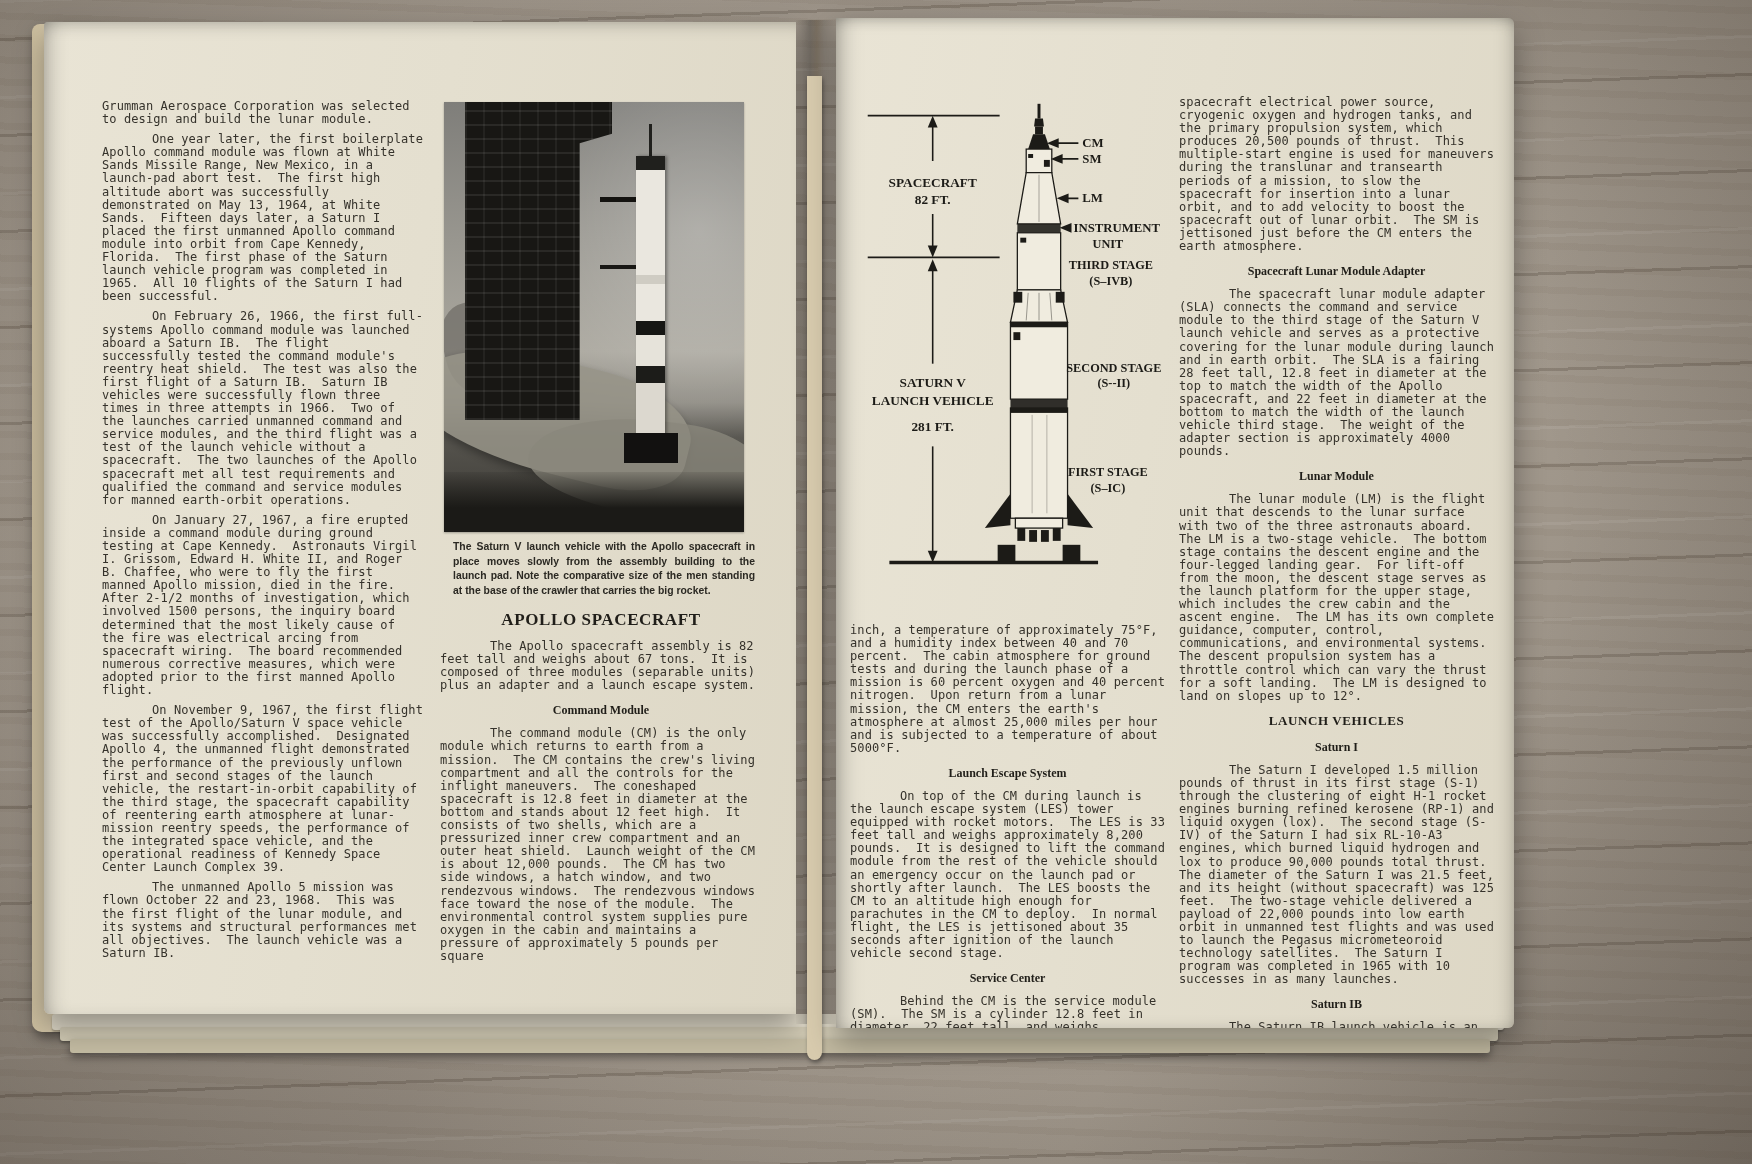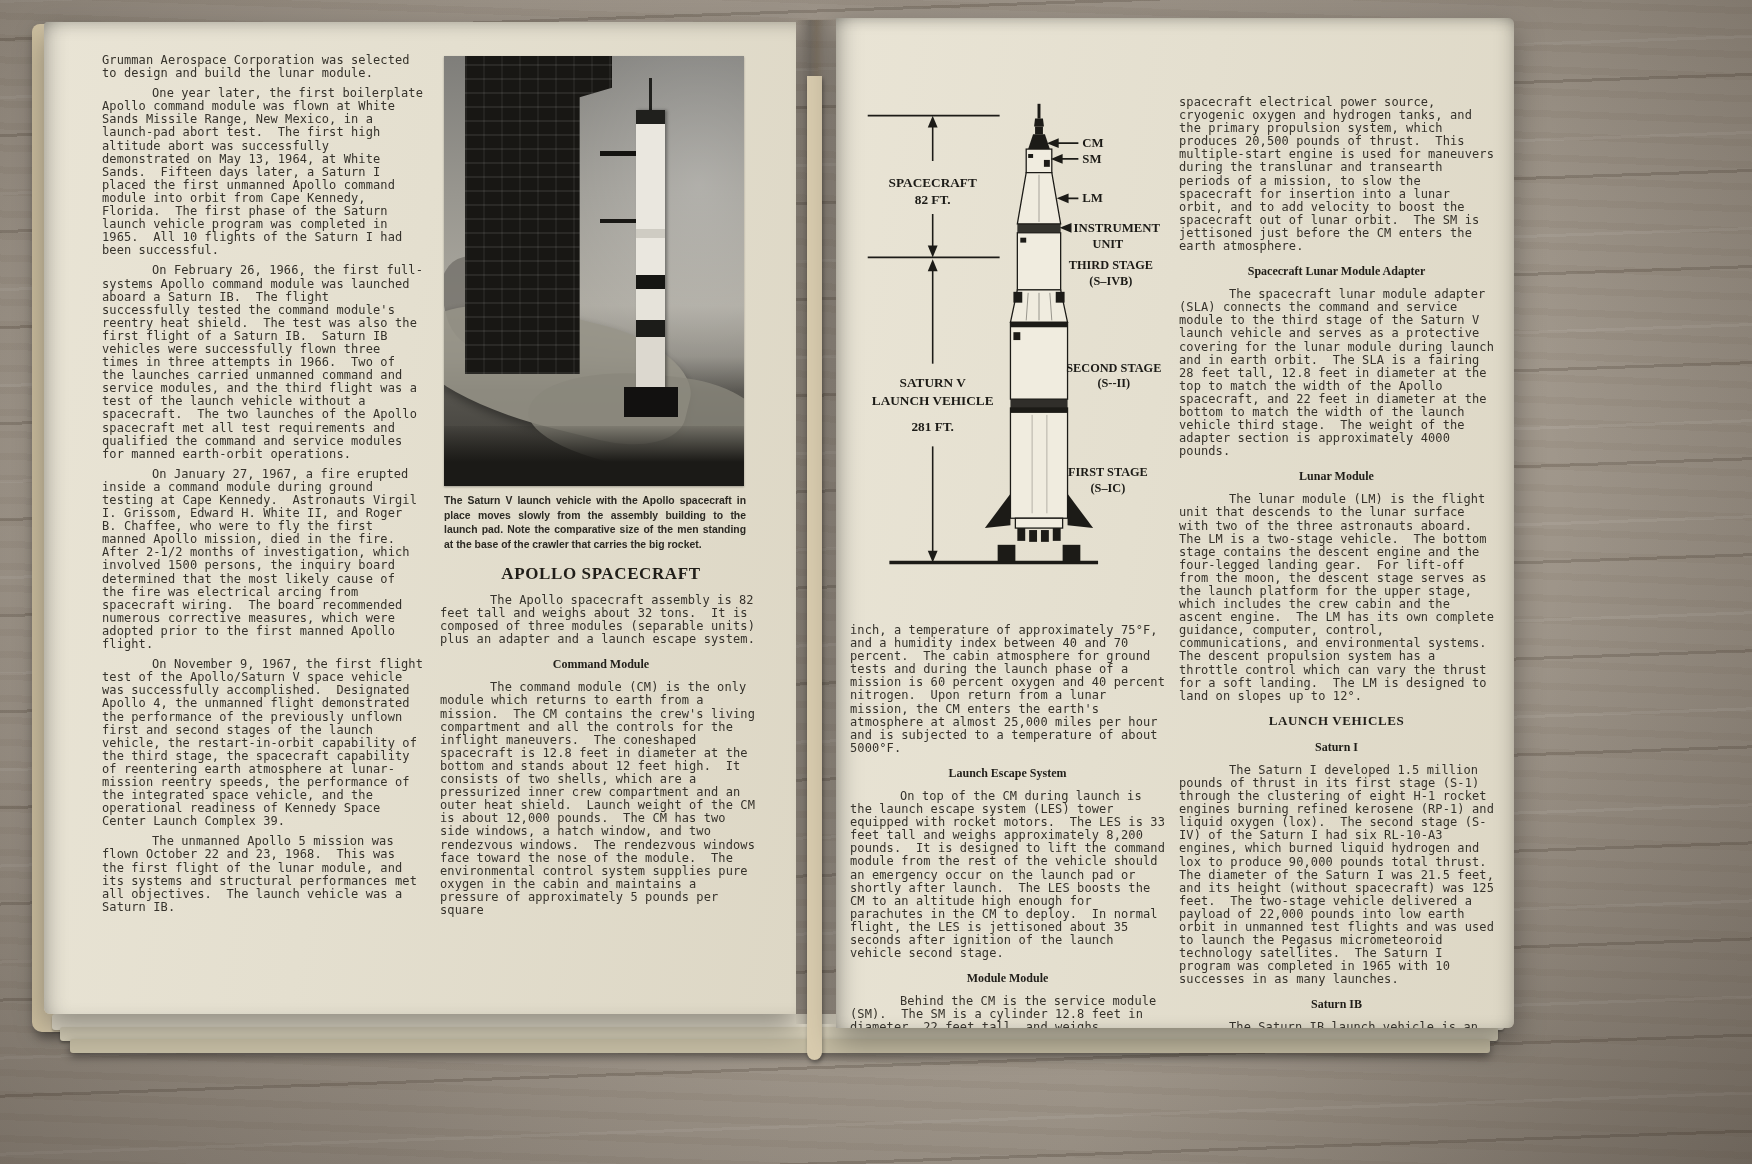--- a/index.html
+++ b/index.html
@@ -28,21 +28,21 @@
     box-shadow:0 14px 30px rgba(0,0,0,.35);position:relative;overflow:hidden;}
   .page.left{width:752px;height:992px;margin-top:8px;border-radius:4px 0 0 6px;
     box-shadow:inset 14px 0 24px -16px rgba(0,0,0,.45), inset 0 14px 20px -16px rgba(0,0,0,.3), 0 14px 30px rgba(0,0,0,.35);}
   .page.right{width:678px;height:1010px;margin-top:4px;border-radius:0 6px 6px 0;
     box-shadow:inset -10px 0 22px -14px rgba(0,0,0,.4), inset 16px 0 26px -18px rgba(0,0,0,.5), inset 0 12px 18px -14px rgba(0,0,0,.28), 0 14px 30px rgba(0,0,0,.35);}
   .gutter{width:40px;height:1004px;margin-top:6px;position:relative;
     background:linear-gradient(90deg,rgba(0,0,0,.02),rgba(0,0,0,.25) 35%,rgba(52,38,18,.32) 52%,rgba(0,0,0,.14) 70%,rgba(0,0,0,.02));}
   .gutter .inner-sheet{position:absolute;left:11px;top:56px;width:15px;height:984px;
     background:#d8cbae;border-radius:0 0 9px 9px;box-shadow:1px 3px 4px rgba(0,0,0,.35);}
   .page-inner{display:flex;}
-  .page.left .page-inner{padding:32px 24px 0 58px;gap:16px;}
+  .page.left .page-inner{padding:78px 24px 0 58px;gap:16px;}
   .page.right .page-inner{padding:78px 14px 0 14px;gap:14px;}
   .col{width:322px;}
   .page.right .col{width:315px;}
   .col p{font-size:12px;line-height:13.1px;color:#35322b;margin:0 0 7px 0;
     white-space:pre-wrap;letter-spacing:.1px;}
   .ind{text-indent:50px;}
   h3.caps{font-family:"Liberation Serif",serif;font-weight:bold;font-size:17px;
     letter-spacing:.6px;color:#201e19;text-align:center;margin:12px 0 10px 0;}
   h4.sub{font-family:Liberation Serif, serif;font-weight:bold;font-size:12px;
     color:#201e19;text-align:center;margin:11px 0 9px 0;}
@@ -69,21 +69,21 @@
   .ph-crawler{position:absolute;left:60%;top:77%;width:18%;height:7%;background:#121110;}
   .ph-road{position:absolute;left:-12%;top:60%;width:95%;height:26%;background:#979488;
     border-radius:50% 40% 30% 60%/60% 50% 40% 50%;transform:rotate(14deg);opacity:.85;
     box-shadow:0 4px 8px rgba(0,0,0,.4);}
   .ph-road2{position:absolute;left:28%;top:74%;width:80%;height:22%;background:#8a877c;
     border-radius:60% 40% 30% 60%/60% 55% 45% 50%;transform:rotate(7deg);opacity:.8;}
   .ph-fg{position:absolute;left:0;bottom:0;width:100%;height:14%;
     background:linear-gradient(180deg,rgba(20,19,16,.1),#1b1a17 60%);}
   .ph-water{position:absolute;left:0;top:46%;width:26%;height:22%;background:#6c6a64;
     border-radius:40% 60% 50% 50%;transform:rotate(-12deg);opacity:.7;}
-  .caption{width:302px;margin:0 0 10px 4px;font-family:"Liberation Sans",sans-serif;
+  .caption{width:302px;margin:0 0 10px 13px;font-family:"Liberation Sans",sans-serif;
     font-weight:bold;font-size:10.4px;line-height:14.5px;color:#2b2923;text-align:justify;}
   
   .diagram{margin:0 0 28px 0;}
   .diagram text{font-family:"Liberation Serif",serif;font-weight:bold;fill:#1c1b17;}
   .dim-t{font-size:13.5px;text-anchor:middle;}
   .lbl-t{font-size:13px;}
   .stage-t{font-size:12.5px;text-anchor:middle;}
   .diagram line, .diagram polyline{stroke:#1c1b17;}
   .diagram .outline{fill:#f0ecdf;stroke:#1c1b17;stroke-width:1.3;}
   .diagram .dark{fill:#1c1b17;stroke:none;}
@@ -117,21 +117,21 @@
             <div class="ph-gantry"></div>
             <div class="ph-arm"></div>
             <div class="ph-arm2"></div>
             <div class="ph-les"></div>
             <div class="ph-rocket"></div>
             <div class="ph-crawler"></div>
             <div class="ph-fg"></div>
           </div>
           <div class="caption">The Saturn V launch vehicle with the Apollo spacecraft in place moves slowly from the assembly building to the launch pad.  Note the comparative size of the men standing at the base of the crawler that carries the big rocket.</div>
           <h3 class="caps">APOLLO SPACECRAFT</h3>
-          <p class="ind">The Apollo spacecraft assembly is 82 feet tall and weighs about 32 tons.  It is composed of three modules (separable units) plus an adapter and a launch escape system.</p>
+          <p class="ind">The Apollo spacecraft assembly is 82 feet tall and weighs about 67 tons.  It is composed of three modules (separable units) plus an adapter and a launch escape system.</p>
           <h4 class="sub">Command Module</h4>
           <p class="ind">The command module (CM) is the only module which returns to earth from a mission.  The CM contains the crew's living compartment and all the controls for the inflight maneuvers.  The coneshaped spacecraft is 12.8 feet in diameter at the bottom and stands about 12 feet high.  It consists of two shells, which are a pressurized inner crew compartment and an outer heat shield.  Launch weight of the CM is about 12,000 pounds.  The CM has two side windows, a hatch window, and two rendezvous windows.  The rendezvous windows face toward the nose of the module.  The environmental control system supplies pure oxygen in the cabin and maintains a pressure of approximately 5 pounds per square</p>
         </div>
       </div>
     </div>
 
     <div class="gutter">
       <div class="inner-sheet"></div>
     </div>
 
@@ -216,21 +216,21 @@
             <text class="stage-t" x="265" y="188">(S–IVB)</text>
             <text class="stage-t" x="268" y="276">SECOND STAGE</text>
             <text class="stage-t" x="268" y="292">(S--II)</text>
             <text class="stage-t" x="262" y="382">FIRST STAGE</text>
             <text class="stage-t" x="262" y="398">(S–IC)</text>
           </svg>
 
           <p>inch, a temperature of approximately 75°F, and a humidity index between 40 and 70 percent.  The cabin atmosphere for ground tests and during the launch phase of a mission is 60 percent oxygen and 40 percent nitrogen.  Upon return from a lunar mission, the CM enters the earth's atmosphere at almost 25,000 miles per hour and is subjected to a temperature of about 5000°F.</p>
           <h4 class="sub">Launch Escape System</h4>
           <p class="ind">On top of the CM during launch is the launch escape system (LES) tower equipped with rocket motors.  The LES is 33 feet tall and weighs approximately 8,200 pounds.  It is designed to lift the command module from the rest of the vehicle should an emergency occur on the launch pad or shortly after launch.  The LES boosts the CM to an altitude high enough for parachutes in the CM to deploy.  In normal flight, the LES is jettisoned about 35 seconds after ignition of the launch vehicle second stage.</p>
-          <h4 class="sub">Module Module</h4>
+          <h4 class="sub">Service Center</h4>
           <p class="ind">Behind the CM is the service module (SM).  The SM is a cylinder 12.8 feet in diameter, 22 feet tall, and weighs approximately 55,000 pounds.  The SM contains the</p>
         </div>
 
         <div class="col">
           <p>spacecraft electrical power source, cryogenic oxygen and hydrogen tanks, and the primary propulsion system, which produces 20,500 pounds of thrust.  This multiple-start engine is used for maneuvers during the translunar and transearth periods of a mission, to slow the spacecraft for insertion into a lunar orbit, and to add velocity to boost the spacecraft out of lunar orbit.  The SM is jettisoned just before the CM enters the earth atmosphere.</p>
           <h4 class="sub">Spacecraft Lunar Module Adapter</h4>
           <p class="ind">The spacecraft lunar module adapter (SLA) connects the command and service module to the third stage of the Saturn V launch vehicle and serves as a protective covering for the lunar module during launch and in earth orbit.  The SLA is a fairing 28 feet tall, 12.8 feet in diameter at the top to match the width of the Apollo spacecraft, and 22 feet in diameter at the bottom to match the width of the launch vehicle third stage.  The weight of the adapter section is approximately 4000 pounds.</p>
           <h4 class="sub">Lunar Module</h4>
           <p class="ind">The lunar module (LM) is the flight unit that descends to the lunar surface with two of the three astronauts aboard.  The LM is a two-stage vehicle.  The bottom stage contains the descent engine and the four-legged landing gear.  For lift-off from the moon, the descent stage serves as the launch platform for the upper stage, which includes the crew cabin and the ascent engine.  The LM has its own complete guidance, computer, control, communications, and environmental systems.  The descent propulsion system has a throttle control which can vary the thrust for a soft landing.  The LM is designed to land on slopes up to 12°.</p>
           <h3 class="caps" style="font-size:13px;margin:10px 0 8px;">LAUNCH VEHICLES</h3>

